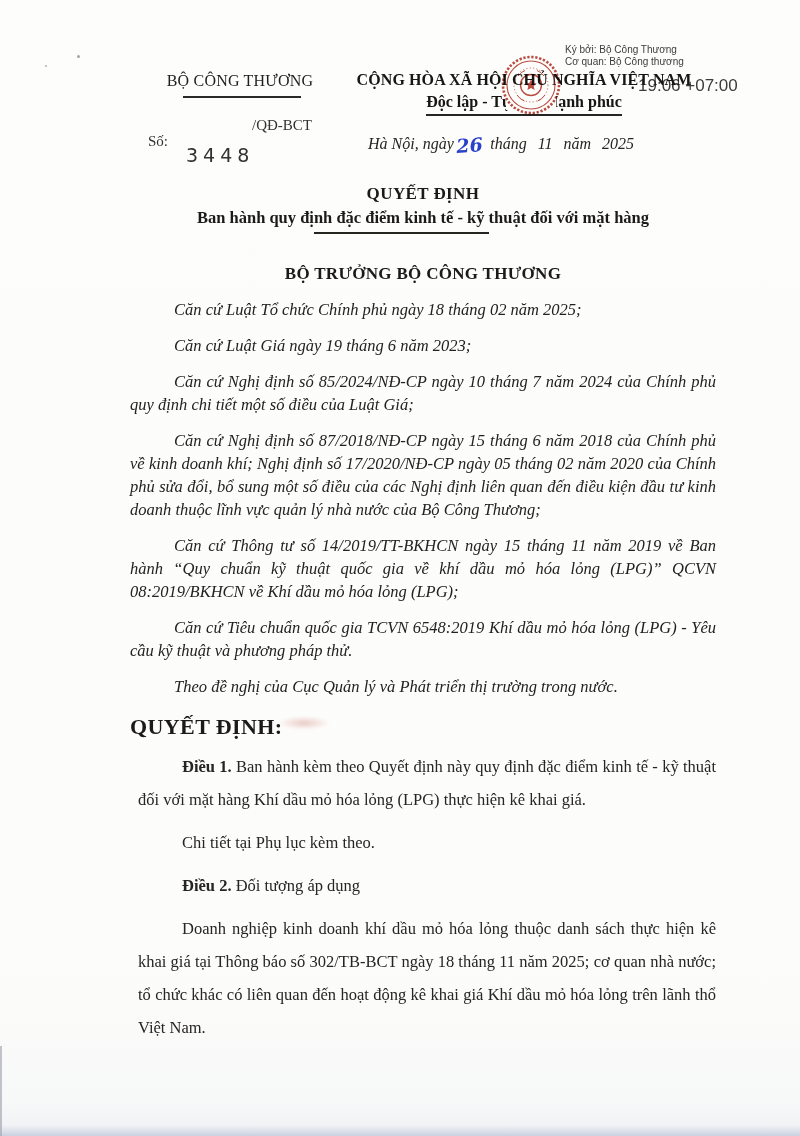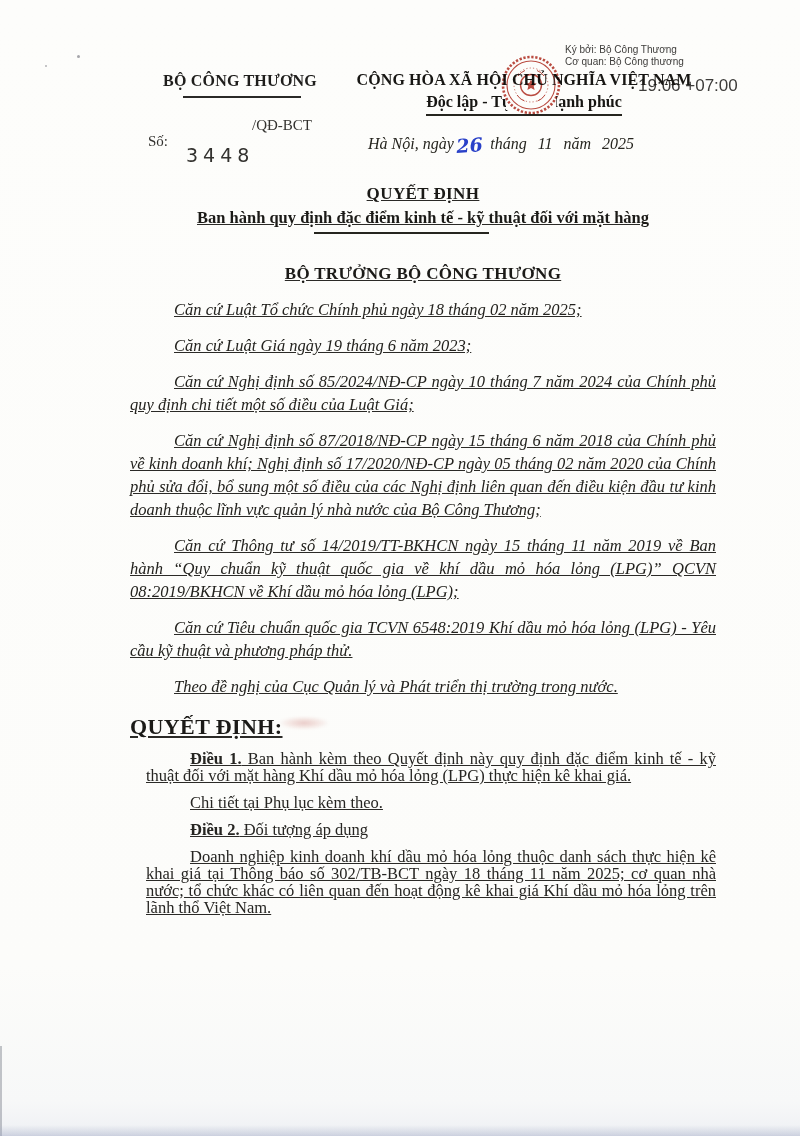--- a/index.html
+++ b/index.html
@@ -12,21 +12,21 @@
     position:relative;
     width:800px;height:1136px;
     background:linear-gradient(180deg,#fdfdfb 0%, #fcfcfa 85%, #f7f8f8 97%, #eef0f4 100%);
     overflow:hidden;
     color:#2b2a27;
   }
   
   .hdr{position:relative;height:170px;}
   .org{
     position:absolute;left:140px;top:72px;width:200px;
-    text-align:center;font-weight:bold;font-size:16px;color:#1f1e1c;
+    text-align:center;font-weight:normal;font-size:16px;color:#1f1e1c;
     letter-spacing:.2px;
   }
   .org-underline{
     position:absolute;left:183px;top:96px;width:118px;height:2px;background:#2a2927;
   }
   .nat{
     position:absolute;left:340px;top:71px;width:368px;
     text-align:center;font-weight:bold;font-size:16px;color:#171613;
     z-index:1;letter-spacing:.1px;
   }
@@ -63,21 +63,21 @@
     position:absolute;left:368px;top:131px;width:330px;
     font-style:italic;font-size:16px;color:#26251f;white-space:nowrap;
   }
   .date-suffix{word-spacing:7px;}
   .handwritten{
     display:inline-block;font-style:italic;font-weight:bold;font-size:19px;
     color:#2a41c8;transform:rotate(-4deg) translateY(3px);margin:0 8px 0 2px;
     font-family:"DejaVu Serif",serif;
   }
   
-  .content{padding:0 84px 0 130px;text-decoration:underline;}
+  .content{padding:0 84px 0 130px;}
   .doc-title{
     text-align:center;font-weight:bold;font-size:17px;color:#1b1a17;
     margin:14px 0 2px 0;letter-spacing:.4px;
   }
   .doc-sub{
     text-align:center;font-weight:bold;font-size:16.5px;color:#1b1a17;line-height:23px;
   }
   .sub-underline{
     width:175px;height:2px;background:#26251f;margin:3px auto 0 auto;
     transform:translateX(-22px);
@@ -94,21 +94,21 @@
     position:relative;
     text-align:left;font-weight:bold;font-size:22px;color:#1b1a17;
     margin:16px 0 10px 0;letter-spacing:.4px;
   }
   .smudge{
     position:absolute;left:148px;top:2px;width:52px;height:14px;
     background:radial-gradient(ellipse at center, rgba(190,80,70,.28), rgba(190,80,70,0) 70%);
     filter:blur(1px);
   }
   .articles p{
-    margin:0 0 10px 16px;font-size:16.5px;line-height:17px;
+    margin:0 0 10px 8px;font-size:16.5px;line-height:33px;
     text-indent:44px;text-align:justify;color:#262522;
   }
   .art-label{font-weight:bold;}
   
   .speck{position:absolute;border-radius:50%;background:#6a6a74;}
   .speck.a{left:77px;top:55px;width:3px;height:3px;opacity:.6;}
   .speck.b{left:45px;top:65px;width:2px;height:2px;opacity:.5;}
   .edge-line{position:absolute;left:0;bottom:0;width:2px;height:90px;background:rgba(90,95,110,.35);}
   .bottom-band{
     position:absolute;left:0;bottom:0;width:800px;height:11px;

